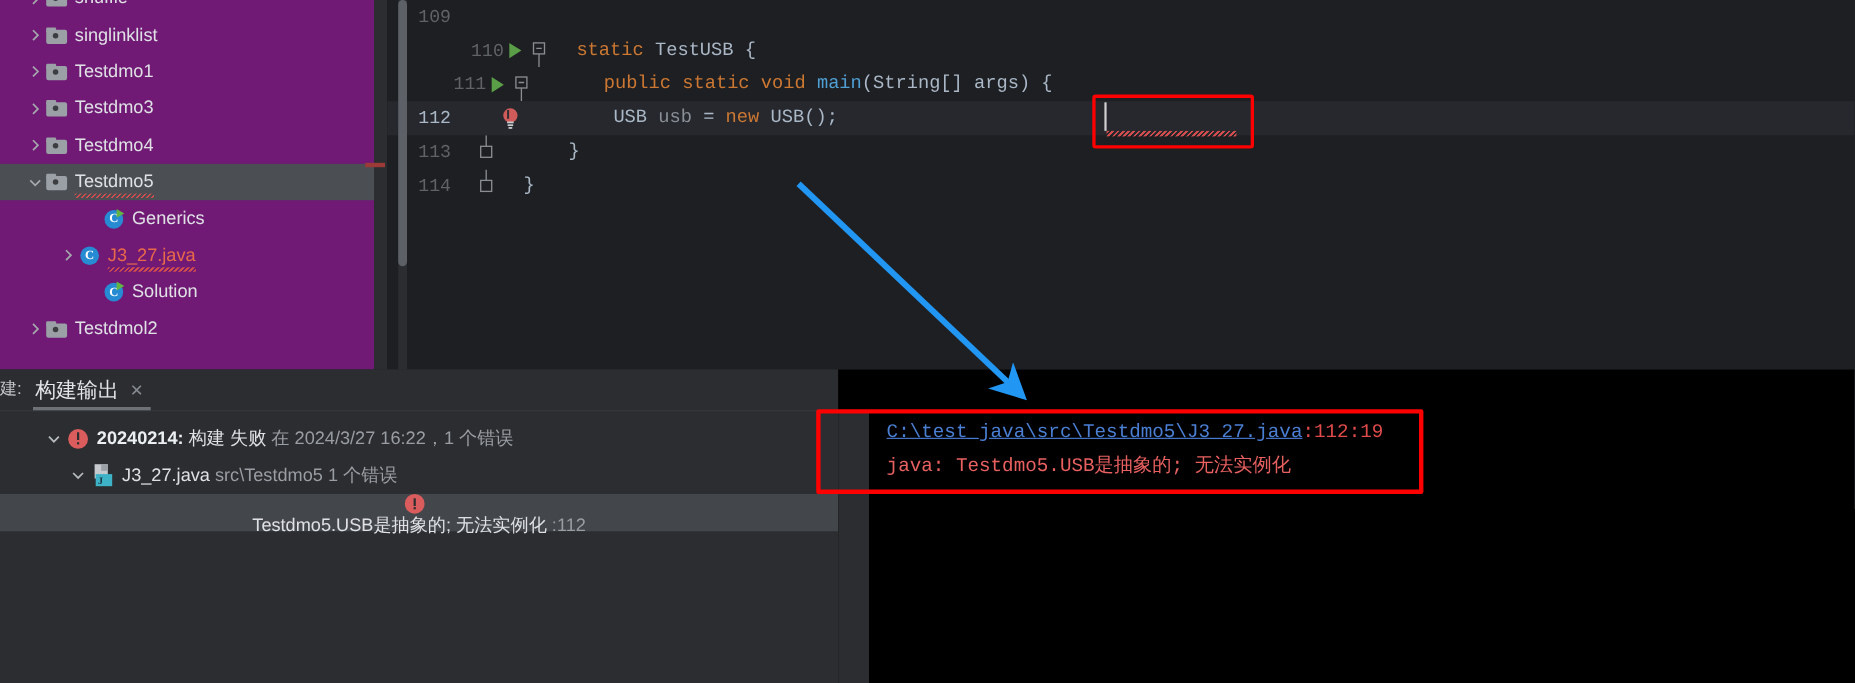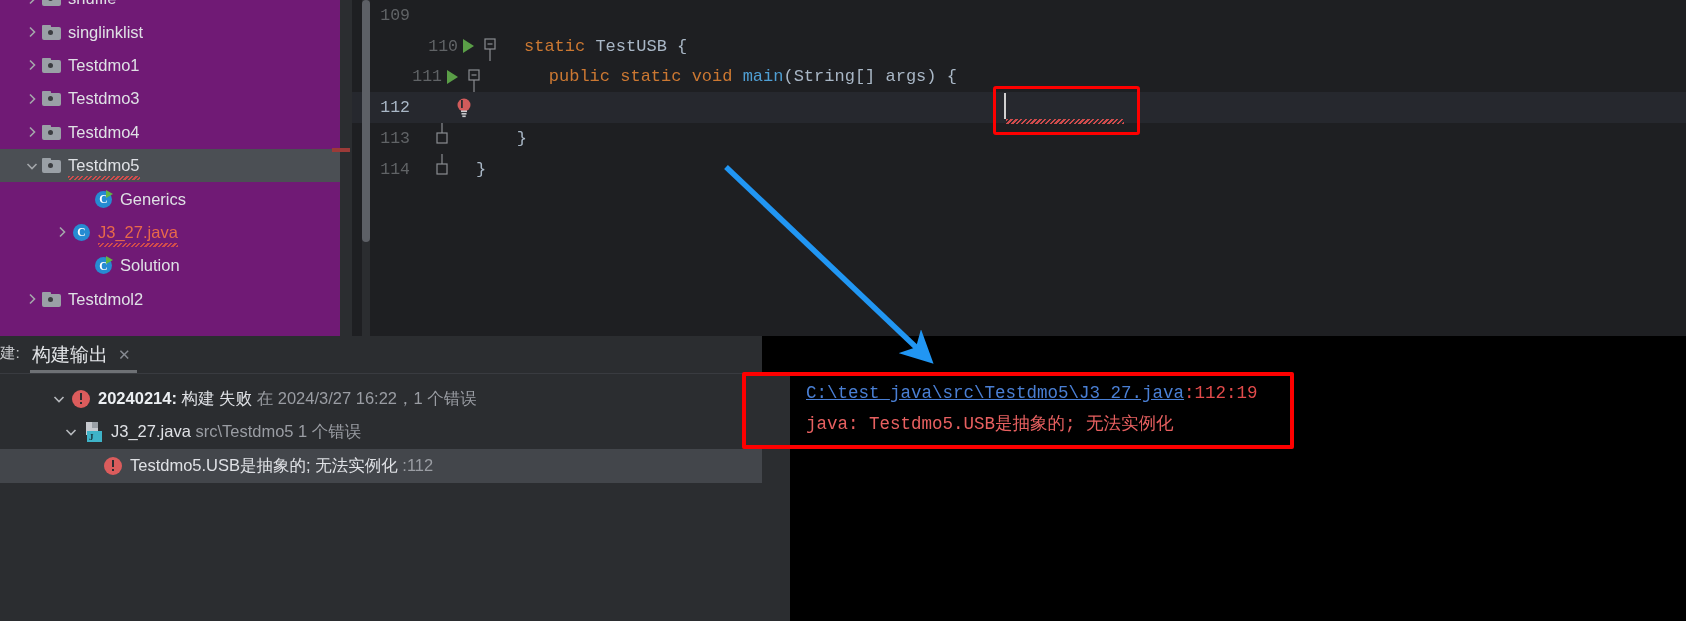--- a/index.html
+++ b/index.html
@@ -142,21 +142,21 @@
   #build-tab .t { color: #e3e5e8; font-size: 19px; }
   #build-tab .x { color: #868a91; font-size: 15px; margin-left: 10px; }
   #build-tab .ul {
     position: absolute; left: 0; right: 0; bottom: 0; height: 3px; background: #6e7175;
   }
 
   .build-row {
     position: relative; display: flex; align-items: center; height: 33.5px;
     white-space: nowrap; color: #dfe1e5; font-size: 16.5px;
   }
-  .build-row.selected { background: #43464b; }
+  .build-row.selected { background: #43464b; flex-direction: column; }
   .bchev { width: 26px; flex: none; display: flex; align-items: center; justify-content: center; }
   .err-ico {
     width: 18px; height: 18px; flex: none; border-radius: 50%;
     background: #db5c5c; position: relative; margin-right: 8px;
   }
   .err-ico::before {
     content: ""; position: absolute; left: 8px; top: 3.5px; width: 2px; height: 7px;
     background: #2b2d30;
   }
   .err-ico::after {
@@ -393,20 +393,21 @@
           <span class="fold"></span>
           <span class="bulb">
             <svg width="18" height="22" viewBox="0 0 18 22">
               <circle cx="9" cy="8" r="6.5" fill="#d15b5b"></circle>
               <rect x="6" y="3" width="1.8" height="8" fill="#2b2d30"></rect>
               <rect x="6" y="13.5" width="6" height="1.6" fill="#c8cace"></rect>
               <rect x="6.5" y="16" width="5" height="1.6" fill="#c8cace"></rect>
               <rect x="7.3" y="18.5" width="3.4" height="1.6" fill="#c8cace"></rect>
             </svg>
           </span>
+          <span class="codetext">&nbsp;&nbsp;&nbsp;&nbsp;&nbsp;&nbsp;&nbsp;&nbsp;<span class="cls">USB</span><span class="pl"> </span><span class="var">usb</span><span class="pl"> = </span><span class="kw">new</span><span class="pl"> </span><span class="cls">USB</span><span class="pl">();</span></span>
         </div>
         <div class="code-line" style="top: 123.2px;">
           <span class="ln">113</span>
           <span class="run-tri"></span>
           <span class="fold">
             <svg width="14" height="30">
               <line x1="7" y1="0" x2="7" y2="10" stroke="#8a8d92" stroke-width="1.2"></line>
               <rect x="2" y="10" width="10" height="10" fill="none" stroke="#8a8d92" stroke-width="1.2"></rect>
             </svg>
           </span>
@@ -437,21 +438,21 @@
   <div id="build-panel">
     <div id="build-tabbar">
       <span id="build-left-label">建:</span>
       <div id="build-tab">
         <span class="t">构建输出</span>
         <span class="x">✕</span>
         <span class="ul"></span>
       </div>
     </div>
     <div id="build-rows">
-        <div class="build-row" style="position: absolute; left: 18px; right: 0px; top: 46px;">
+        <div class="build-row" style="position: absolute; left: 8px; right: 0px; top: 46px;">
           <div style="width: 28px; flex: 0 0 auto;"></div>
           <span class="bchev">
             <svg width="16" height="16" viewBox="0 0 16 16">
               <path d="M3.5 6 L8 10.5 L12.5 6" fill="none" stroke="#b6b9bd" stroke-width="1.6"></path>
             </svg>
           </span>
           <span class="err-ico"></span>
           <span><span class="b-bold">20240214:</span><span class="b-norm"> 构建 失败 </span><span class="b-dim">在 2024/3/27 16:22，1 个错误</span></span>
         </div>
         <div class="build-row" style="position: absolute; left: 0px; right: 0px; top: 79.5px;">

